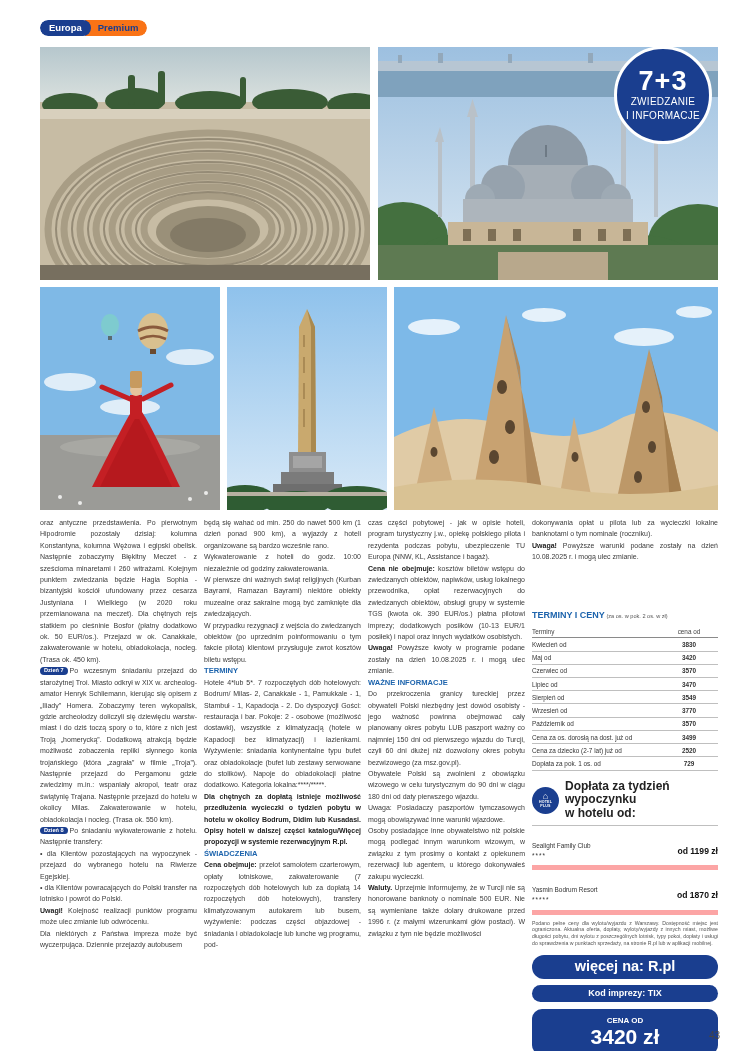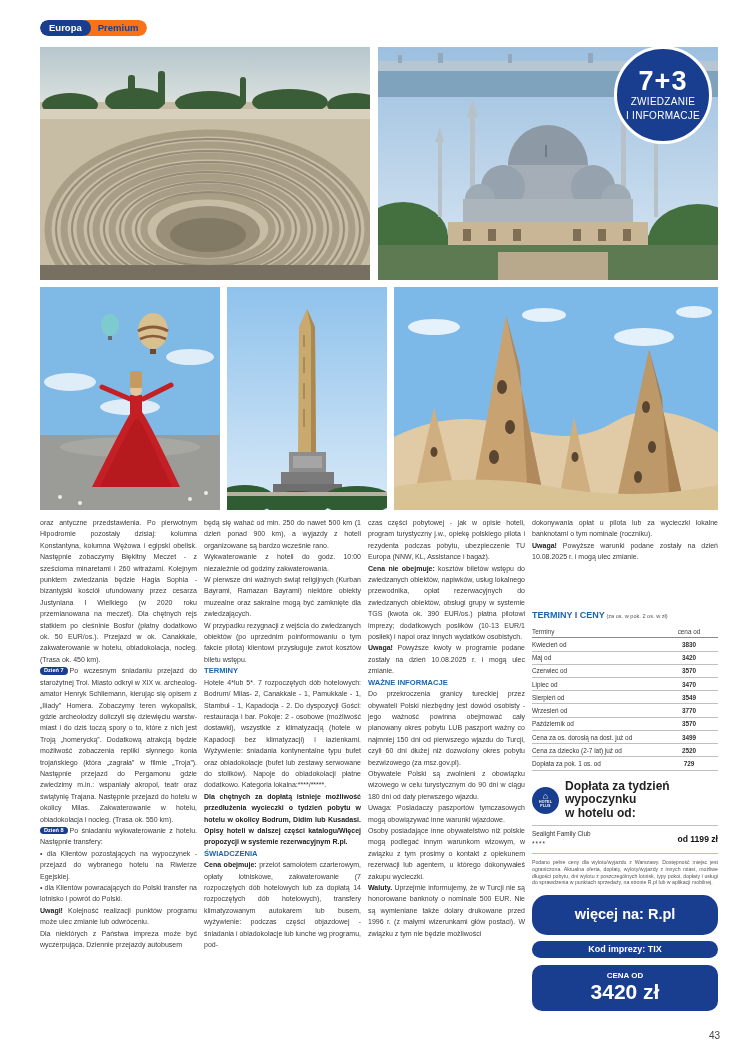--- a/index.html
+++ b/index.html
@@ -51,30 +51,30 @@
   td.val { width:58px; text-align:center; font-weight:bold; color:#111; }
   tr.head td.val { font-weight:normal; color:#444; }
 
   .hotel-plus { margin-top:9px; }
   .hp-head { display:flex; align-items:center; gap:6px; padding-bottom:4px; border-bottom:1px solid #bfbfbf; }
   .hp-logo { width:27px; height:27px; border-radius:50%; background:#1a3e8f; color:#fff; display:flex;
              flex-direction:column; align-items:center; justify-content:center; flex:0 0 27px; }
   .hp-logo .glyph { font-size:9px; line-height:8px; }
   .hp-logo .t { font-size:3.6px; font-weight:bold; line-height:4px; letter-spacing:.2px; }
   .hp-title { font-size:12px; font-weight:bold; color:#222; line-height:1.15; }
-  .hp-row { display:flex; justify-content:space-between; align-items:center; padding:4px 0; border-bottom:1px solid #fca5a5; }
+  .hp-row { display:flex; justify-content:space-between; align-items:center; padding:4px 0; border-bottom:5px solid #fca5a5;margin-top:12px; }
   .hp-name { font-size:6.4px; color:#333; line-height:1.25; }
   .hp-stars { font-size:6.4px; letter-spacing:1px; color:#333; }
   .hp-price { font-size:8.6px; font-weight:bold; color:#111; white-space:nowrap; }
   .hp-note { font-size:6.4px; line-height:1.25; width:90px; }
   .hp-link { font-size:8.6px; font-weight:bold; color:#111; }
 
   .fine-print { margin-top:5px; font-size:5.2px; line-height:6.6px; color:#555; text-align:justify; }
 
-  .btn-more { margin-top:9px; height:40px; background:#1a3e8f; border-radius:15px; color:#fff;
+  .btn-more { margin-top:9px; height:24px; background:#1a3e8f; border-radius:15px; color:#fff;
               display:flex; align-items:center; justify-content:center; font-size:14.5px; font-weight:bold; cursor:pointer; }
   .btn-code { margin-top:6px; height:17px; background:#1a3e8f; border-radius:9px; color:#fff;
               display:flex; align-items:center; justify-content:center; font-size:9px; font-weight:bold; }
   .price-box { margin-top:7px; height:46px; background:#1a3e8f; border-radius:10px; color:#fff;
                display:flex; flex-direction:column; align-items:center; justify-content:center; }
   .price-box .lbl { font-size:8px; font-weight:bold; line-height:1.1; }
   .price-box .val { font-size:21px; font-weight:bold; line-height:1.05; }
 
   .page-number { position:absolute; right:36px; top:1030px; font-size:10px; color:#444; }
 </style>
@@ -389,20 +389,27 @@
             <div>w hotelu od:</div>
           </div>
         </div>
         <div class="hp-row">
           <div>
             <div class="hp-name">Sealight Family Club</div>
             <div class="hp-stars">****</div>
           </div>
           <div class="hp-price">od 1199 zł</div>
         </div>
+        <div class="hp-row">
+          <div>
+            <div class="hp-name">Yasmin Bodrum Resort</div>
+            <div class="hp-stars">*****</div>
+          </div>
+          <div class="hp-price">od 1870 zł</div>
+        </div>
       </div>
 
       <p class="fine-print">Podano pełne ceny dla wylotu/wyjazdu z Warszawy. Dostępność miejsc jest ograniczona. Aktualna oferta, dopłaty, wyloty/wyjazdy z innych miast, możliwe długości pobytu, dni wylotu z poszczególnych lotnisk, typy pokoi, dopłaty i usługi do sprawdzenia w punktach sprzedaży, na stronie R.pl lub w aplikacji mobilnej.</p>
 
       <div class="btn-more">więcej na: R.pl</div>
       <div class="btn-code">Kod imprezy: TIX</div>
       <div class="price-box">
         <div class="lbl">CENA OD</div>
         <div class="val">3420 zł</div>
       </div>

